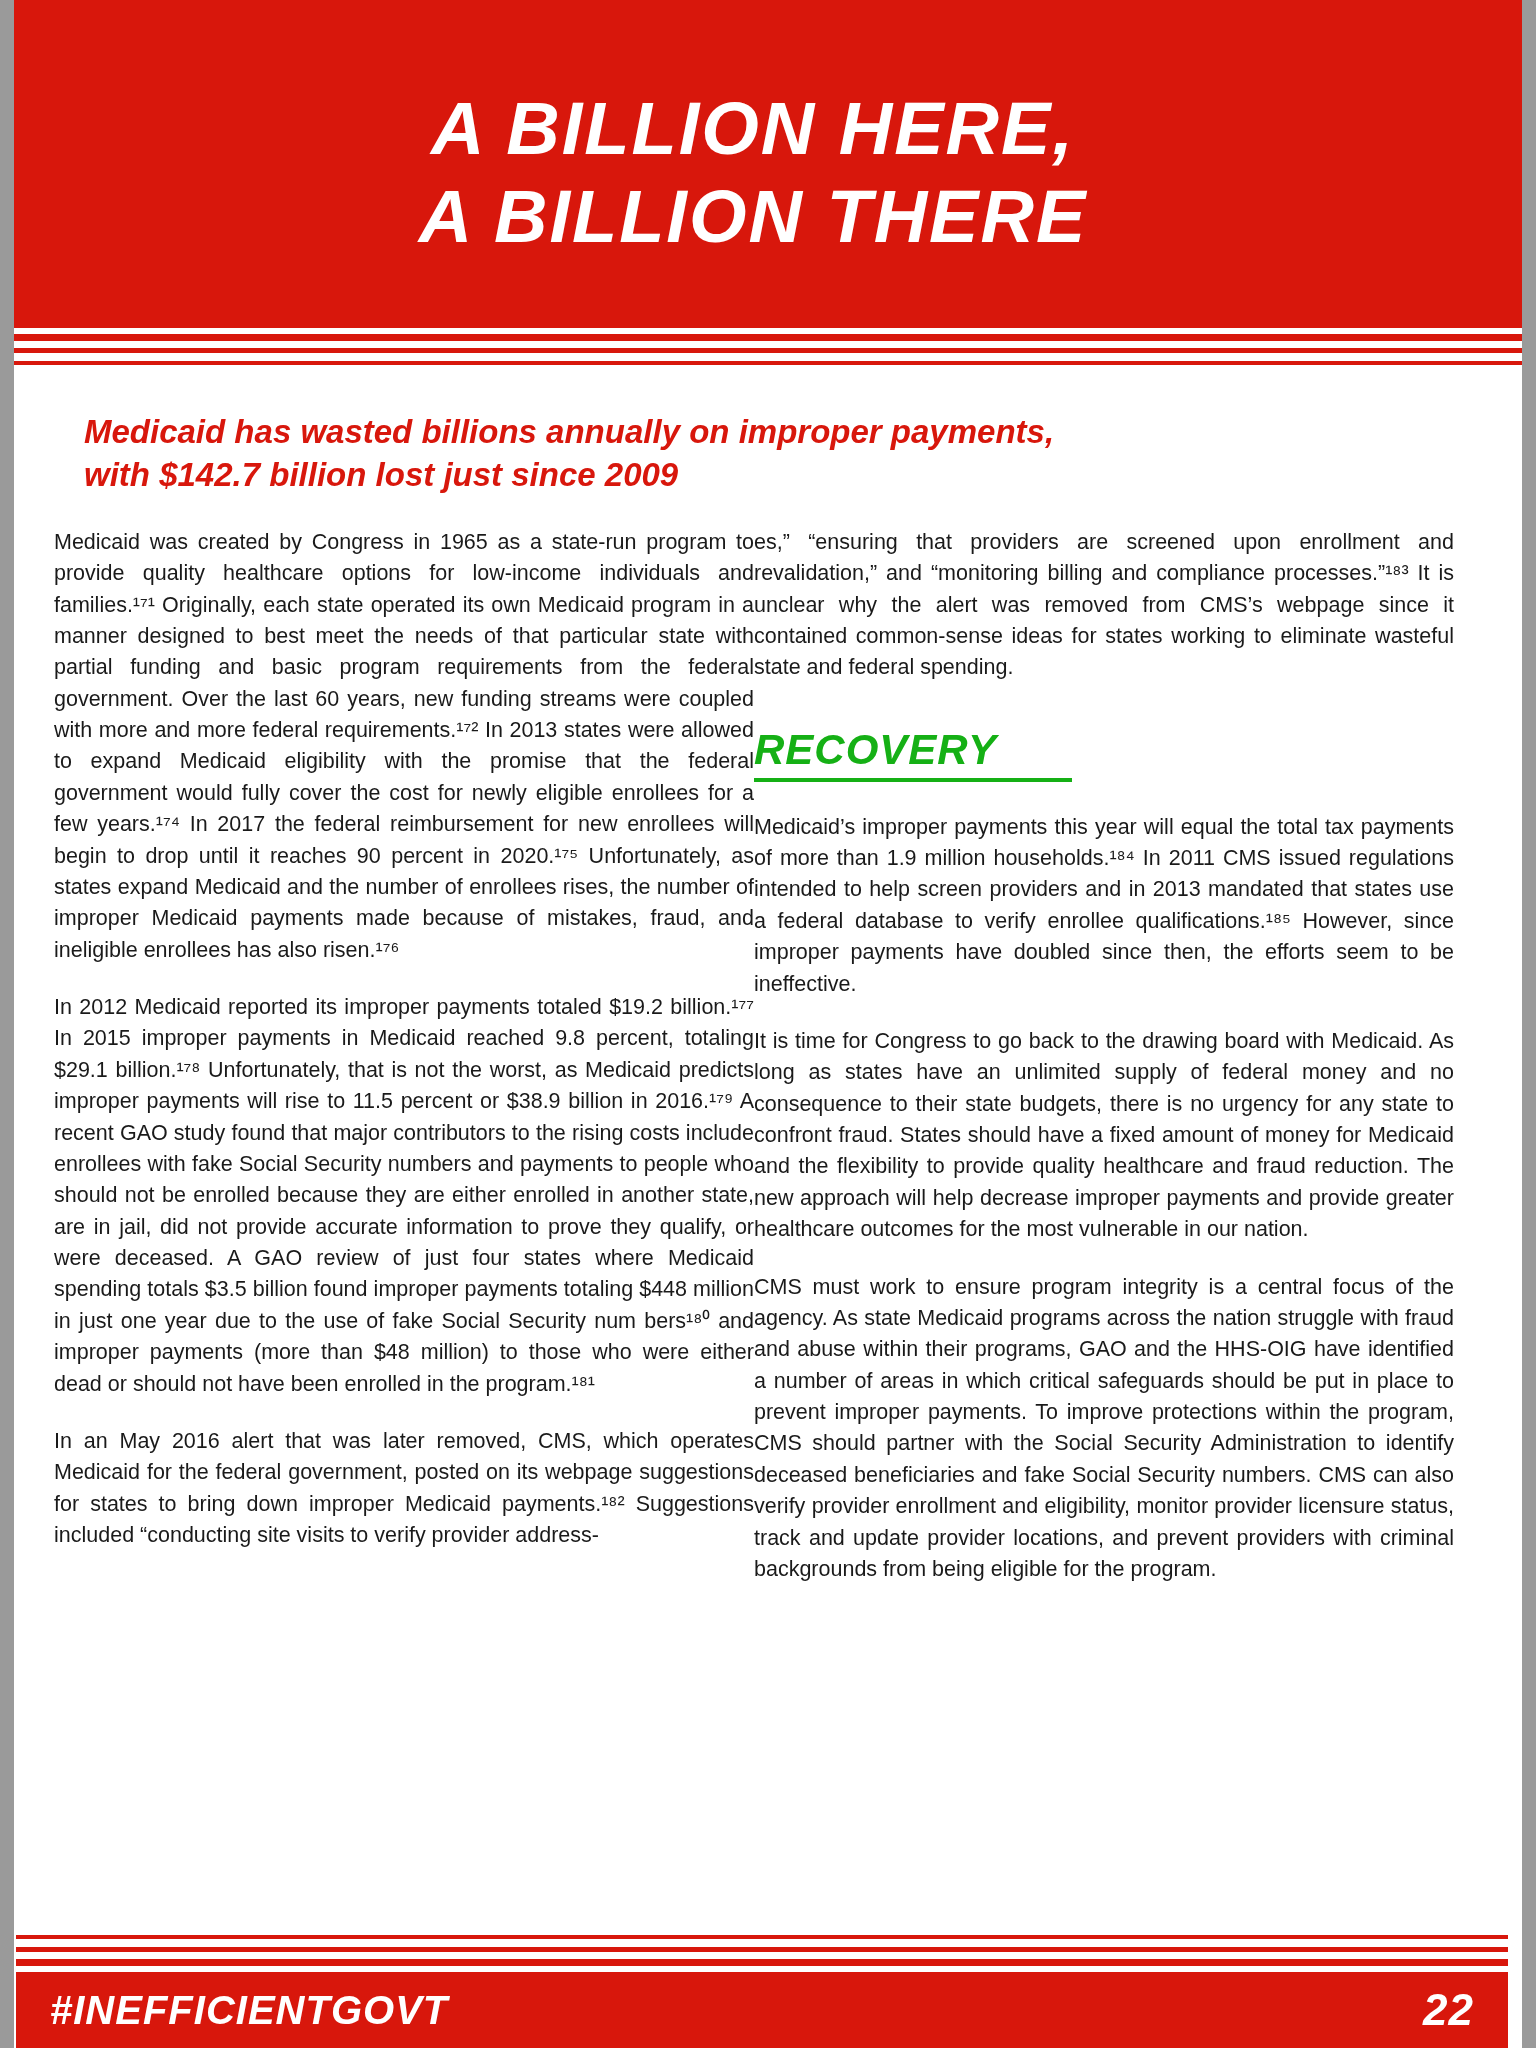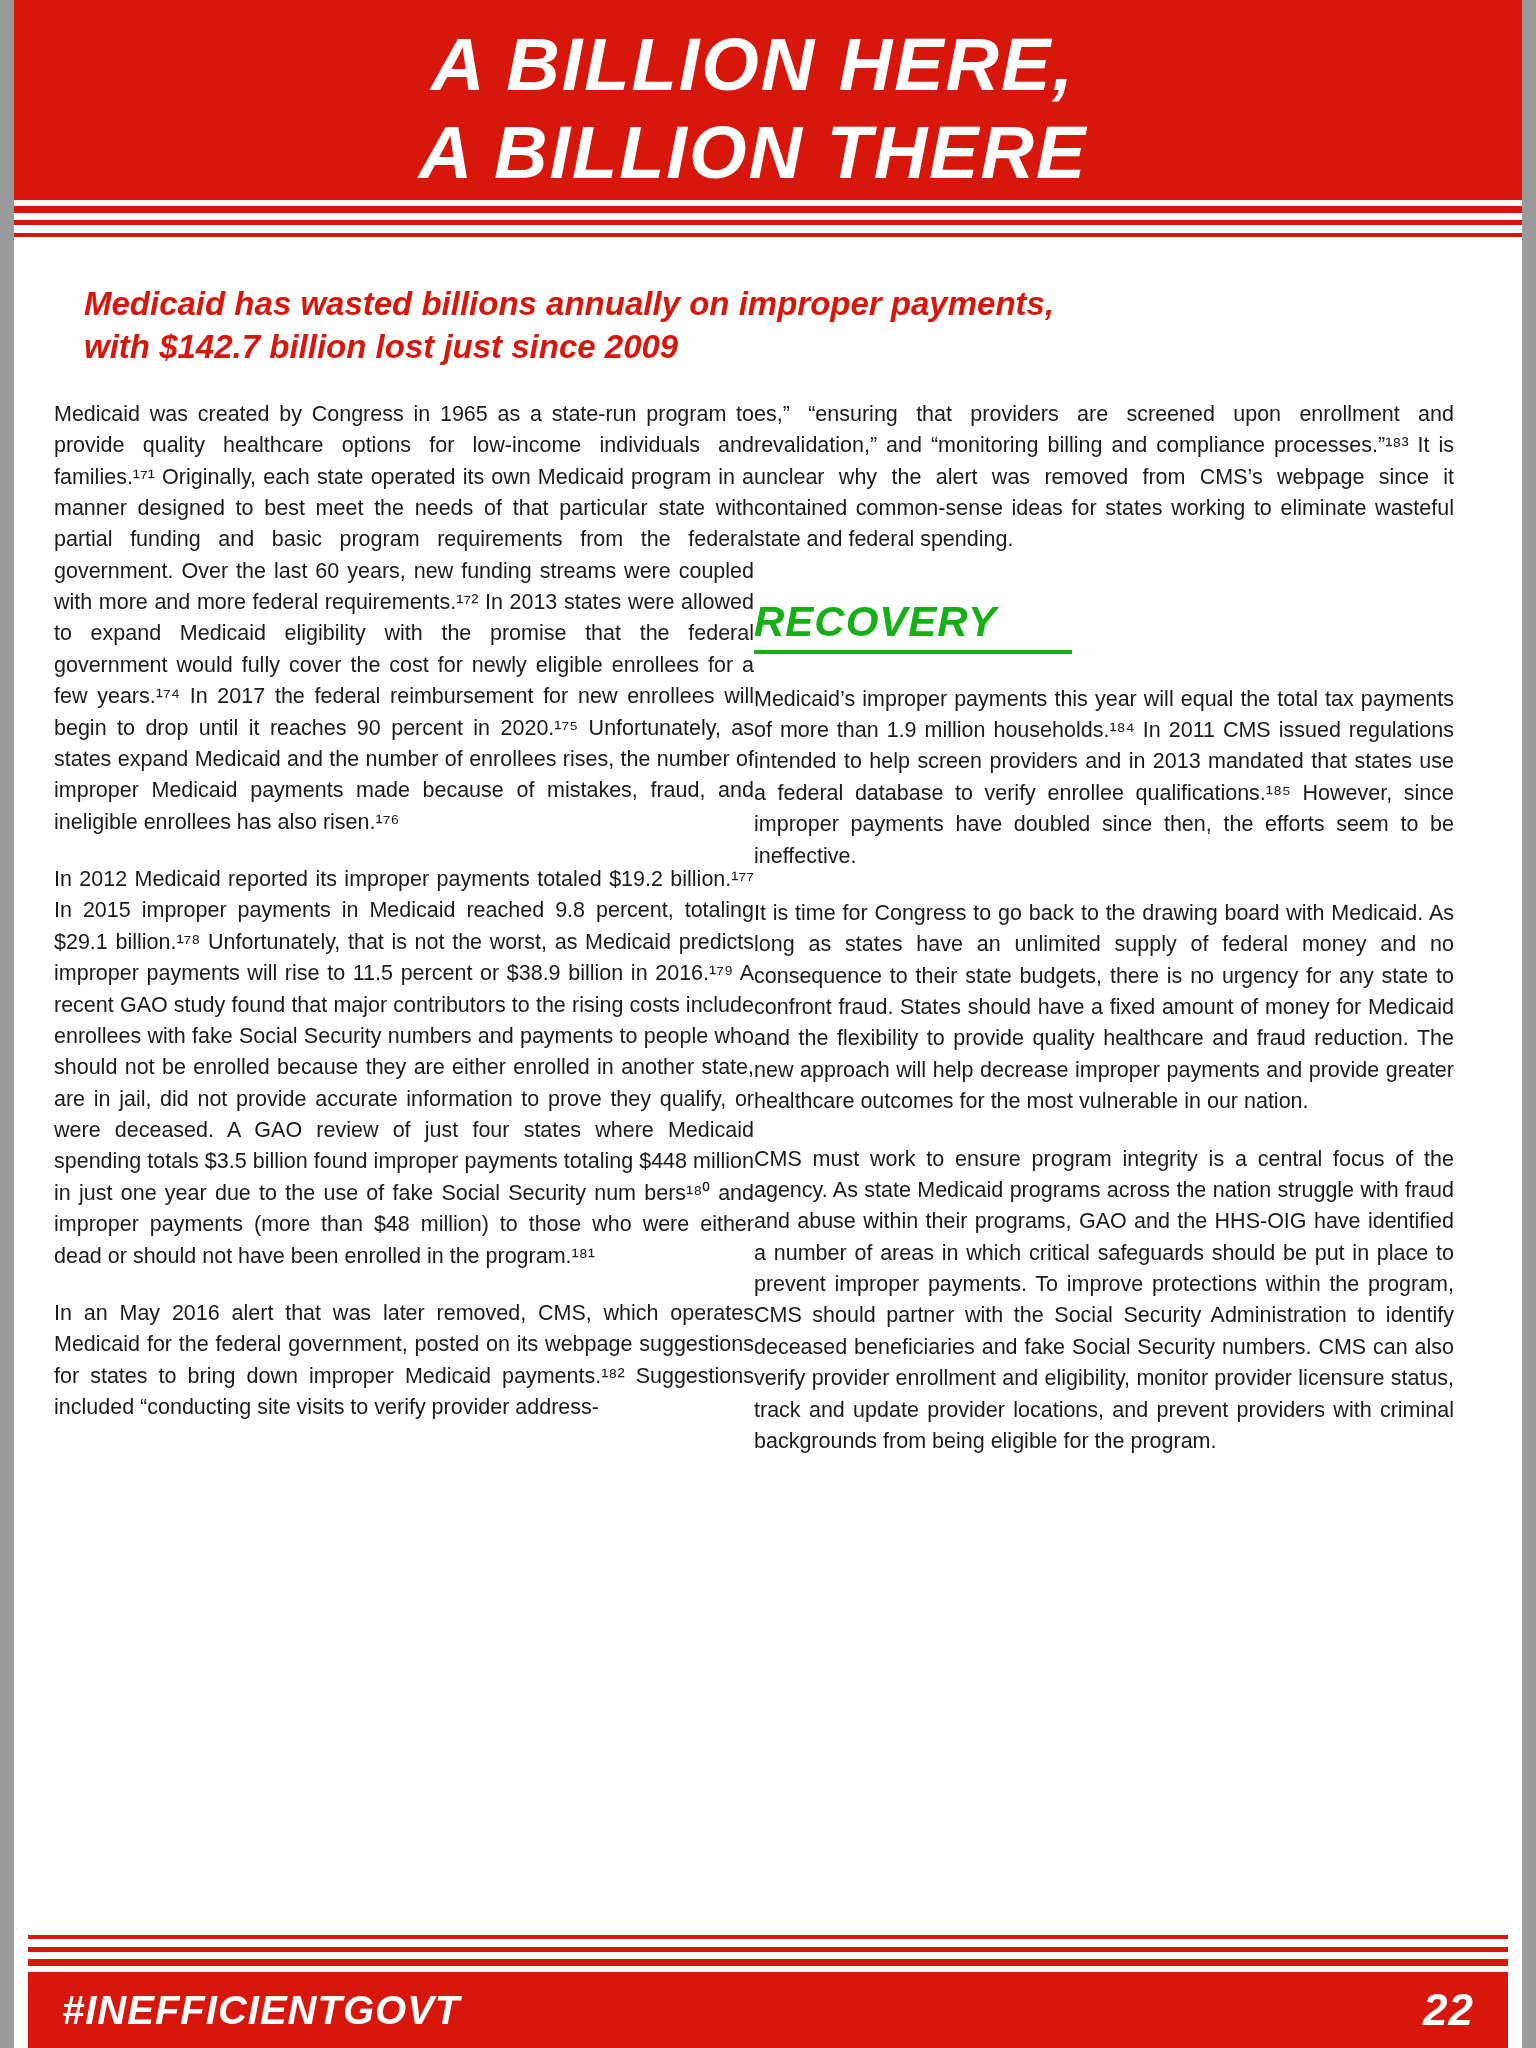--- a/index.html
+++ b/index.html
@@ -19,21 +19,21 @@
     width: 1536px;
     height: 2048px;
     background: #ffffff;
     box-sizing: border-box;
     border-left: 14px solid #9a9a9a;
     border-right: 14px solid #9a9a9a;
   }
   
   .header-band {
     background: #d8170c;
-    height: 200px;
+    height: 328px;
     display: flex;
     align-items: center;
     justify-content: center;
     flex-direction: column;
     padding-top: 17px;
     box-sizing: border-box;
   }
   .header-title {
     color: #ffffff;
     font-family: "Liberation Sans", sans-serif;
@@ -109,21 +109,21 @@
     text-transform: uppercase;
   }
   .section-head-underline {
     border-bottom: 4px solid #15b015;
     width: 318px;
     margin-bottom: 30px;
   }
   
   .footer-wrap {
     position: absolute;
-    left: 14px;
+    left: 2px;
     right: 14px;
     bottom: 0;
   }
   .footer-rules .f1 {
     height: 4px;
     background: #d8170c;
   }
   .footer-rules .f2 {
     height: 5px;
     background: #d8170c;

